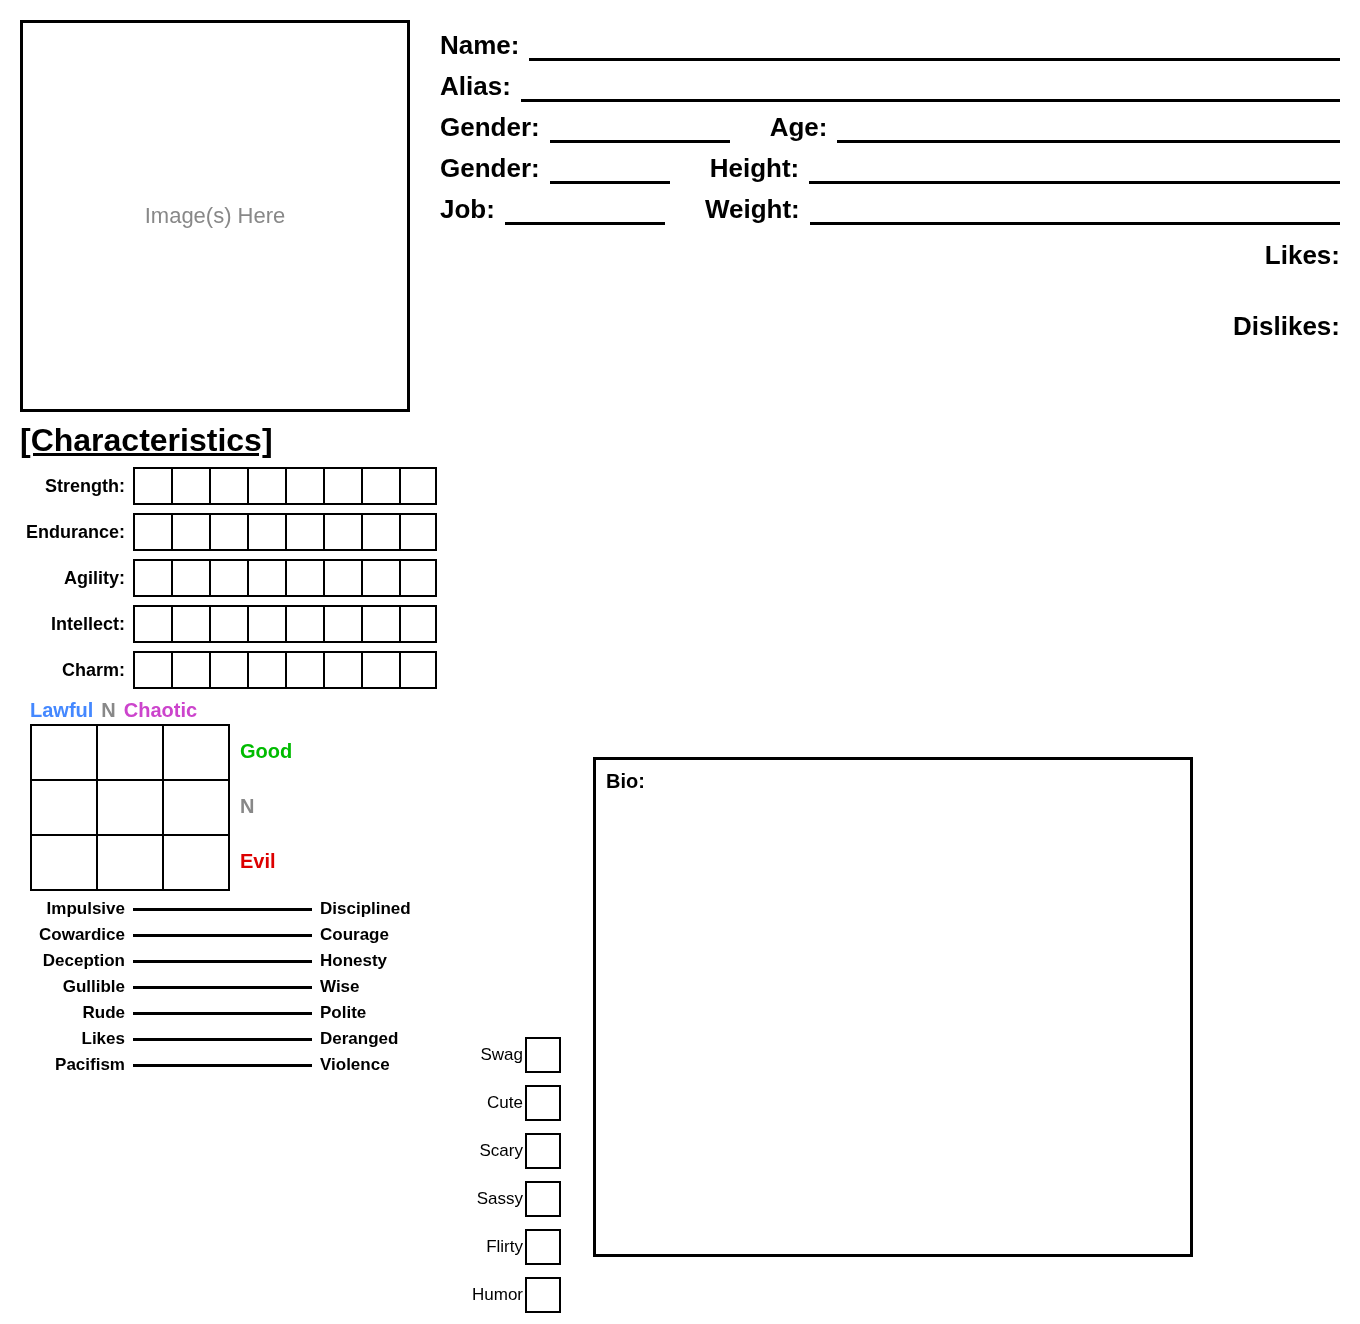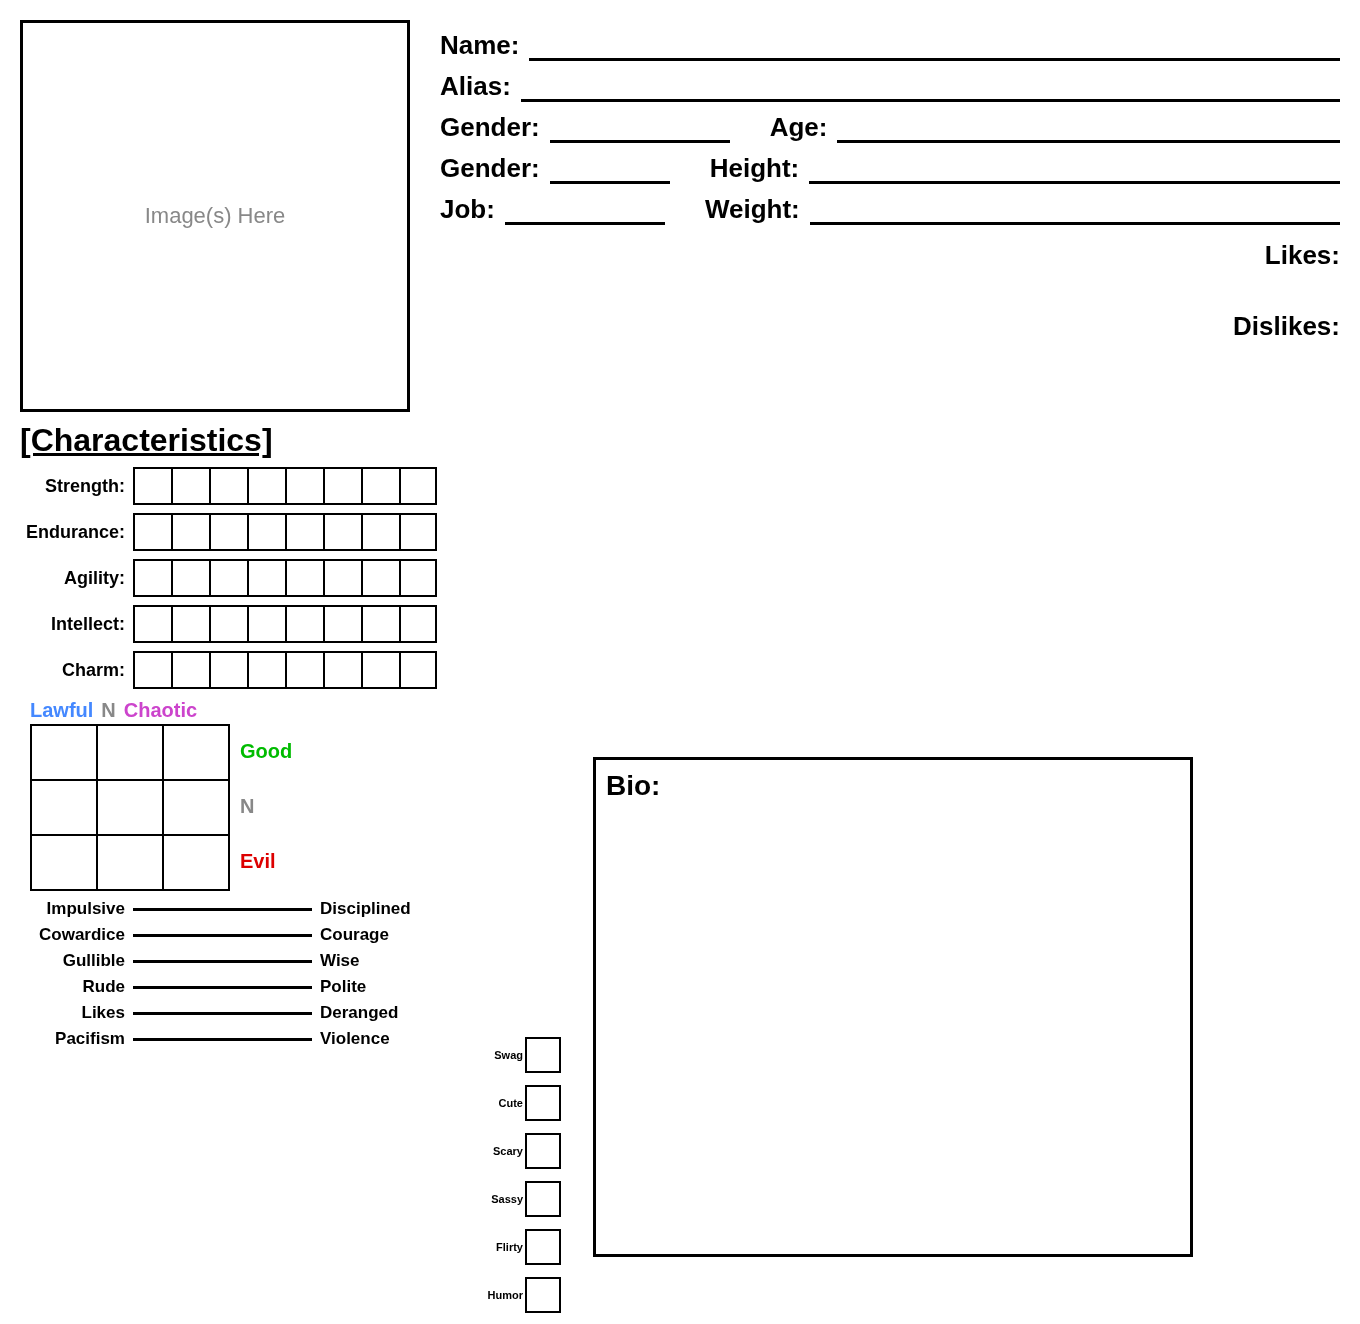--- a/index.html
+++ b/index.html
@@ -197,22 +197,22 @@
       margin-top: 280px;
     }
 
     .checkbox-row {
       display: flex;
       align-items: center;
       margin-bottom: 12px;
     }
 
     .checkbox-label {
-      font-size: 11px;
-      font-weight: bold;
+      font-size: 17px;
+      font-weight: normal;
       width: 70px;
       text-align: right;
       margin-right: 2px;
     }
 
     .checkbox-box {
       width: 36px;
       height: 36px;
       border: 2px solid #000;
     }
@@ -221,21 +221,21 @@
     .bio-panel {
       width: 600px;
       flex-shrink: 0;
       border: 3px solid #000;
       margin-left: 20px;
       padding: 10px;
       min-height: 500px;
     }
 
     .bio-title {
-      font-size: 28px;
+      font-size: 20px;
       font-weight: bold;
       margin-bottom: 8px;
     }
 
     .likes-dislikes-row {
       display: flex;
       gap: 40px;
       align-items: flex-end;
       margin-top: 5px;
       flex-direction: column;
@@ -407,20 +407,25 @@
             <span class="trait-left">Impulsive</span>
             <div class="trait-line"></div>
             <span class="trait-right">Disciplined</span>
           </div>
           <div class="trait-row">
             <span class="trait-left">Cowardice</span>
             <div class="trait-line"></div>
             <span class="trait-right">Courage</span>
           </div>
           <div class="trait-row">
+            <span class="trait-left">Deception</span>
+            <div class="trait-line"></div>
+            <span class="trait-right">Honesty</span>
+          </div>
+          <div class="trait-row">
             <span class="trait-left">Gullible</span>
             <div class="trait-line"></div>
             <span class="trait-right">Wise</span>
           </div>
           <div class="trait-row">
             <span class="trait-left">Rude</span>
             <div class="trait-line"></div>
             <span class="trait-right">Polite</span>
           </div>
           <div class="trait-row">

